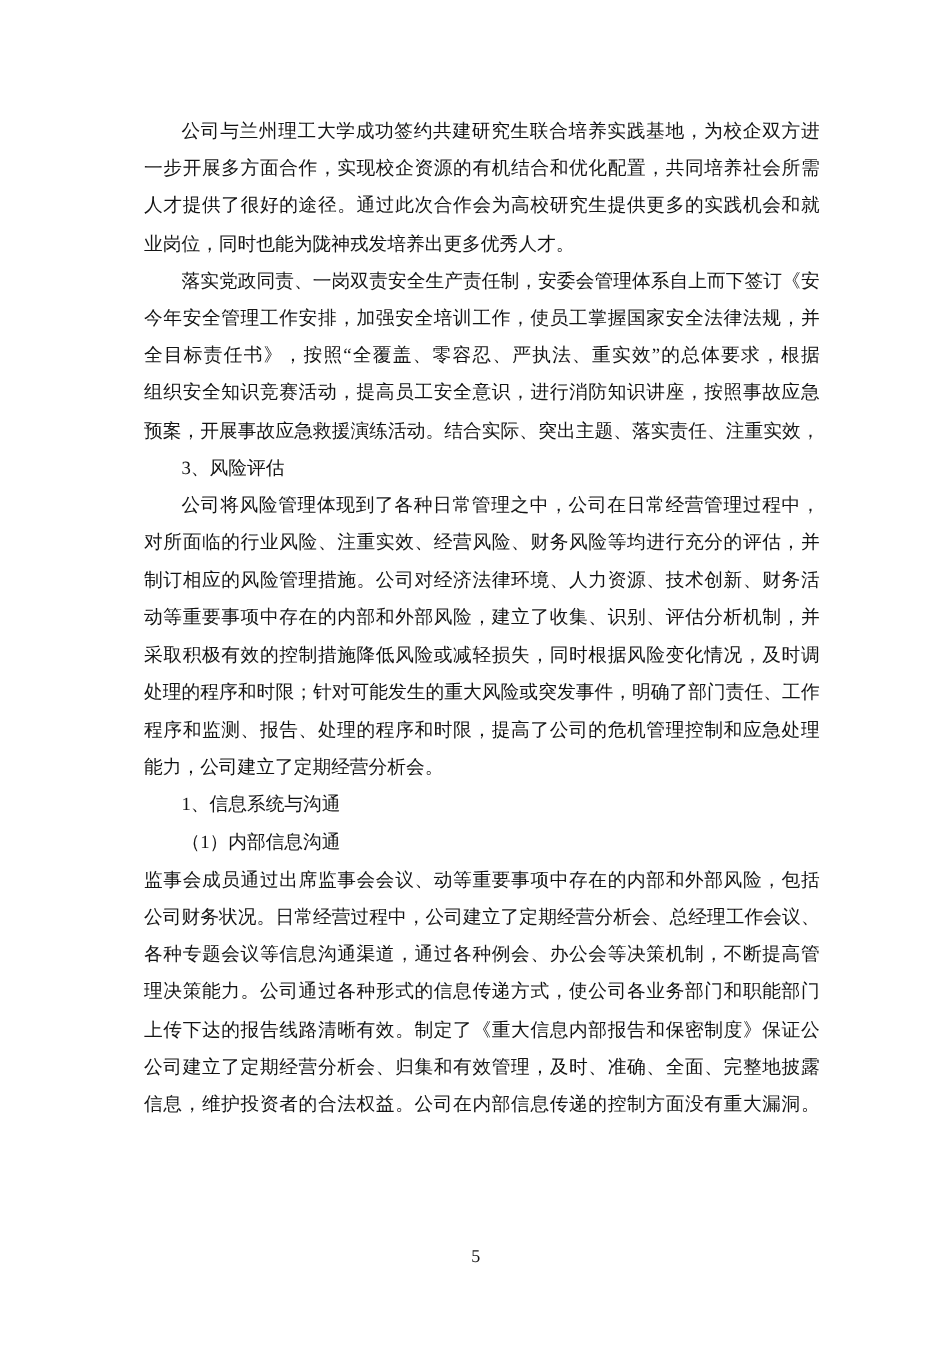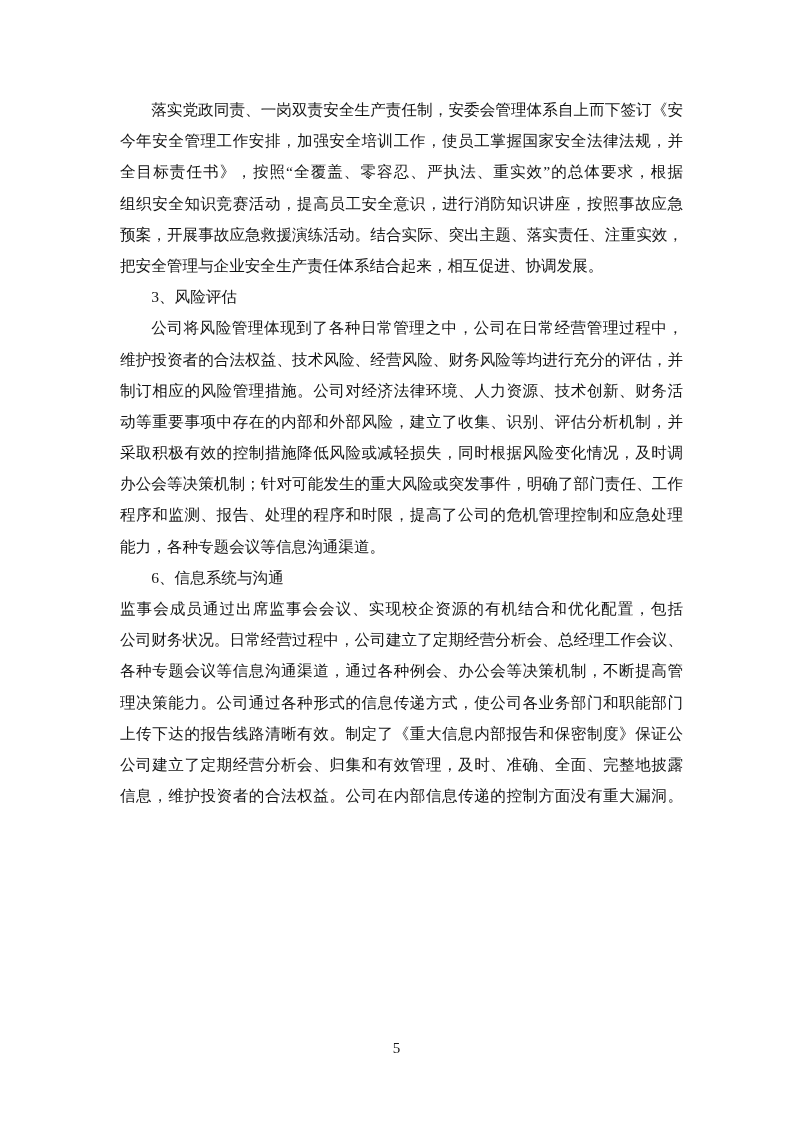--- a/index.html
+++ b/index.html
@@ -47,52 +47,60 @@
     line-height: 20px;
     color: #141414;
   }
 </style>
 </head>
 <body>
 
 <div class="page">
   <div class="content">
 
+    <div>
+      <div class="line j ind">公司与兰州理工大学成功签约共建研究生联合培养实践基地，为校企双方进</div>
+      <div class="line j">一步开展多方面合作，实现校企资源的有机结合和优化配置，共同培养社会所需</div>
+      <div class="line j">人才提供了很好的途径。通过此次合作会为高校研究生提供更多的实践机会和就</div>
+      <div class="line">业岗位，同时也能为陇神戎发培养出更多优秀人才。</div>
+    </div>
 
     <div>
       <div class="line j ind">落实党政同责、一岗双责安全生产责任制，安委会管理体系自上而下签订《安</div>
       <div class="line j">今年安全管理工作安排，加强安全培训工作，使员工掌握国家安全法律法规，并</div>
       <div class="line j">全目标责任书》，按照“全覆盖、零容忍、严执法、重实效”的总体要求，根据</div>
       <div class="line j">组织安全知识竞赛活动，提高员工安全意识，进行消防知识讲座，按照事故应急</div>
       <div class="line j">预案，开展事故应急救援演练活动。结合实际、突出主题、落实责任、注重实效，</div>
-      <div class="line">把安全管理与企业安全生产责任体系结合起来，相互促进、协调发展。</div>
     </div>
 
     <div>
       <div class="line ind">3、风险评估</div>
     </div>
 
     <div>
       <div class="line j ind">公司将风险管理体现到了各种日常管理之中，公司在日常经营管理过程中，</div>
-      <div class="line j">维护投资者的合法权益、技术风险、经营风险、财务风险等均进行充分的评估，并</div>
+      <div class="line j">对所面临的行业风险、注重实效、经营风险、财务风险等均进行充分的评估，并</div>
       <div class="line j">制订相应的风险管理措施。公司对经济法律环境、人力资源、技术创新、财务活</div>
       <div class="line j">动等重要事项中存在的内部和外部风险，建立了收集、识别、评估分析机制，并</div>
       <div class="line j">采取积极有效的控制措施降低风险或减轻损失，同时根据风险变化情况，及时调</div>
-      <div class="line j">办公会等决策机制；针对可能发生的重大风险或突发事件，明确了部门责任、工作</div>
+      <div class="line j">处理的程序和时限；针对可能发生的重大风险或突发事件，明确了部门责任、工作</div>
       <div class="line j">程序和监测、报告、处理的程序和时限，提高了公司的危机管理控制和应急处理</div>
-      <div class="line">能力，各种专题会议等信息沟通渠道。</div>
+      <div class="line">能力，公司建立了定期经营分析会。</div>
     </div>
 
     <div>
-      <div class="line ind">6、信息系统与沟通</div>
+      <div class="line ind">1、信息系统与沟通</div>
     </div>
 
+    <div>
+      <div class="line ind">（1）内部信息沟通</div>
+    </div>
 
     <div>
-      <div class="line j">监事会成员通过出席监事会会议、实现校企资源的有机结合和优化配置，包括</div>
+      <div class="line j">监事会成员通过出席监事会会议、动等重要事项中存在的内部和外部风险，包括</div>
       <div class="line j">公司财务状况。日常经营过程中，公司建立了定期经营分析会、总经理工作会议、</div>
       <div class="line j">各种专题会议等信息沟通渠道，通过各种例会、办公会等决策机制，不断提高管</div>
       <div class="line j">理决策能力。公司通过各种形式的信息传递方式，使公司各业务部门和职能部门</div>
       <div class="line j">上传下达的报告线路清晰有效。制定了《重大信息内部报告和保密制度》保证公</div>
       <div class="line j">公司建立了定期经营分析会、归集和有效管理，及时、准确、全面、完整地披露</div>
       <div class="line j">信息，维护投资者的合法权益。公司在内部信息传递的控制方面没有重大漏洞。</div>
     </div>
 
   </div>
 

